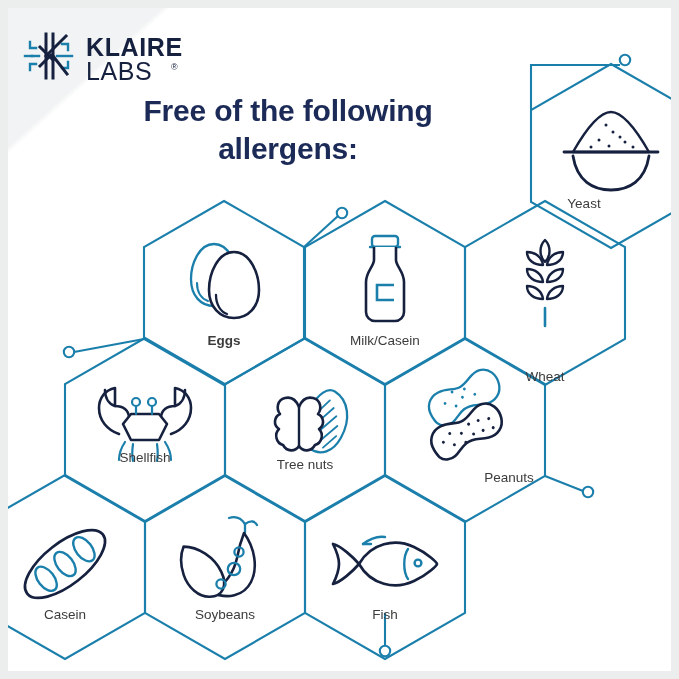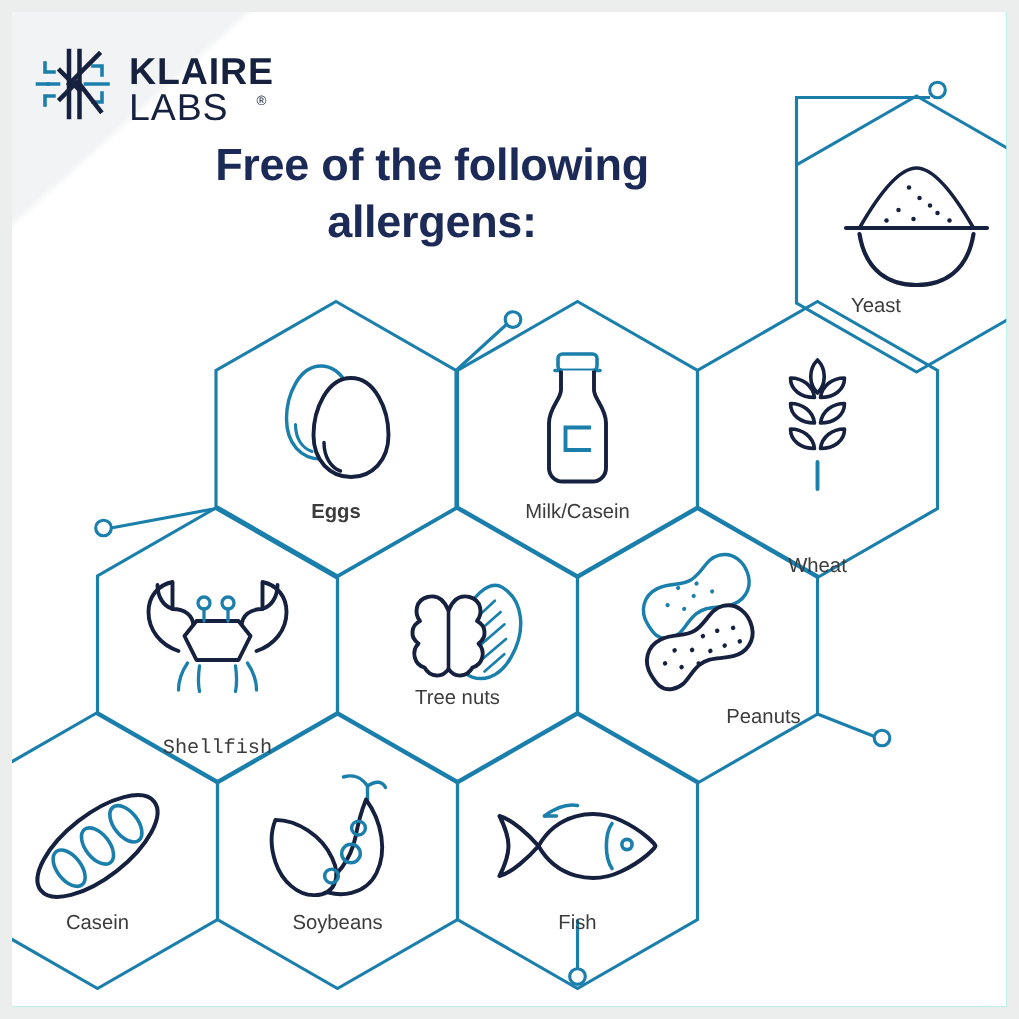--- a/index.html
+++ b/index.html
@@ -251,20 +251,20 @@
       <path d="M23,-15 C18,-8 18,8 23,15" fill="none" stroke="#1b7fac" stroke-width="2.4" stroke-linecap="round"></path>
       <circle cx="33" cy="-1" r="3.4" fill="none" stroke="#1b7fac" stroke-width="2.4"></circle>
     </g>
 
   </svg>
 
   <div class="hexlabel" style="left:576px;top:188px;">Yeast</div>
   <div class="hexlabel" style="left:216px;top:325px;font-weight:bold;">Eggs</div>
   <div class="hexlabel" style="left:377px;top:325px;">Milk/Casein</div>
   <div class="hexlabel" style="left:537px;top:325px;margin-top:36px;">Wheat</div>
-  <div class="hexlabel" style="left:137px;top:484px;font-family:Liberation Mono, monospace;">Shellfish</div>
+  <div class="hexlabel" style="left:137px;top:442px;">Shellfish</div>
   <div class="hexlabel" style="left:297px;top:449px;">Tree nuts</div>
   <div class="hexlabel" style="left:477px;top:462px;margin-left:24px;">Peanuts</div>
   <div class="hexlabel" style="left:57px;top:599px;">Casein</div>
   <div class="hexlabel" style="left:217px;top:599px;text-align:center;">Soybeans</div>
   <div class="hexlabel" style="left:377px;top:599px;">Fish</div>
 
 </div>
 
 </body></html>

